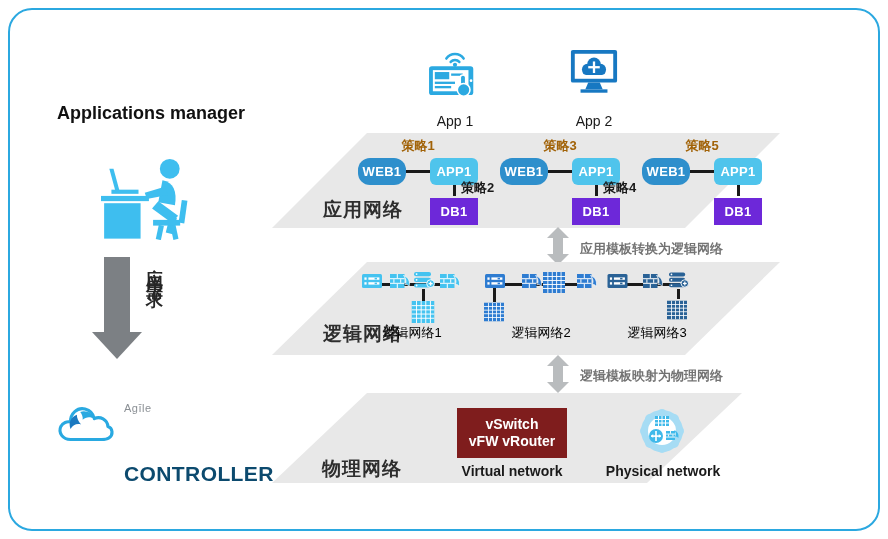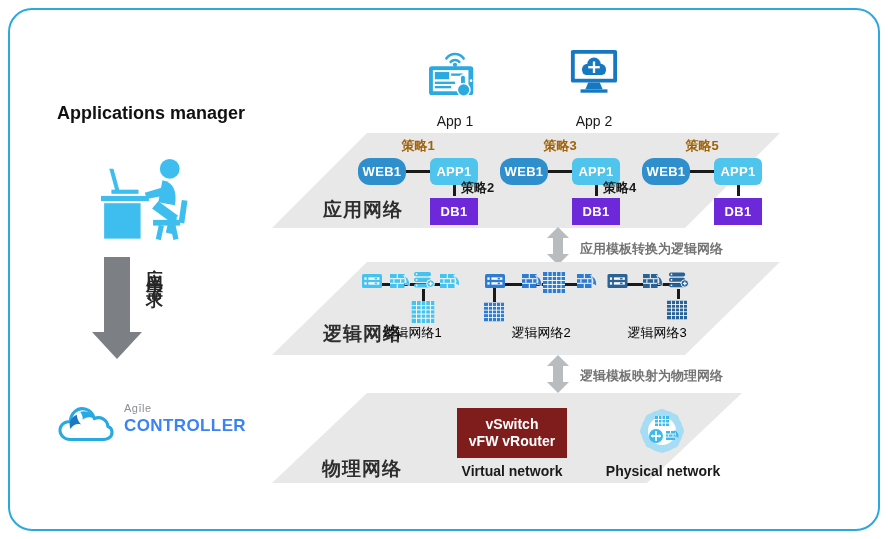--- a/index.html
+++ b/index.html
@@ -15,21 +15,21 @@
   #app-title{position:absolute;left:57px;top:103px;font-size:18px;font-weight:600;color:#111;}
   #person-icon{position:absolute;left:101px;top:156px;}
   #demand-shaft{position:absolute;left:104px;top:257px;width:26px;height:76px;background:#7C8084;}
   #demand-head{position:absolute;left:92px;top:332px;width:0;height:0;
     border-left:25px solid transparent;border-right:25px solid transparent;border-top:27px solid #7C8084;}
   #demand-text{position:absolute;left:143px;top:256px;font-size:17px;font-weight:bold;color:#262626;
     writing-mode:vertical-rl;text-orientation:upright;letter-spacing:7px;}
   #logo-cloud{position:absolute;left:56px;top:401px;}
   #logo-text{position:absolute;left:124px;top:400px;line-height:17px;}
   #logo-line1{font-size:11px;color:#8A8F94;letter-spacing:.5px;}
-  #logo-line2{font-size:17px;font-weight:bold;color:#3b82f6;letter-spacing:.4px;}
+  #logo-line2{font-size:21px;font-weight:bold;color:#0c4a6e;letter-spacing:.4px;margin-top:48px;}
   
   .appblock{position:absolute;top:48px;width:84px;text-align:center;}
   #app1{left:413px;} #app2{left:552px;} #app3{left:686px;}
   .appblock .applabel{margin-top:11px;font-size:14px;color:#1a1a1a;}
   
   .para{position:absolute;background:#E8E8E8;
     clip-path:polygon(95px 0,100% 0,calc(100% - 95px) 100%,0 100%);}
   #layer-app{left:272px;top:133px;width:508px;height:95px;}
   #layer-logical{left:272px;top:262px;width:508px;height:93px;}
   #layer-physical{left:272px;top:393px;width:470px;height:90px;}

